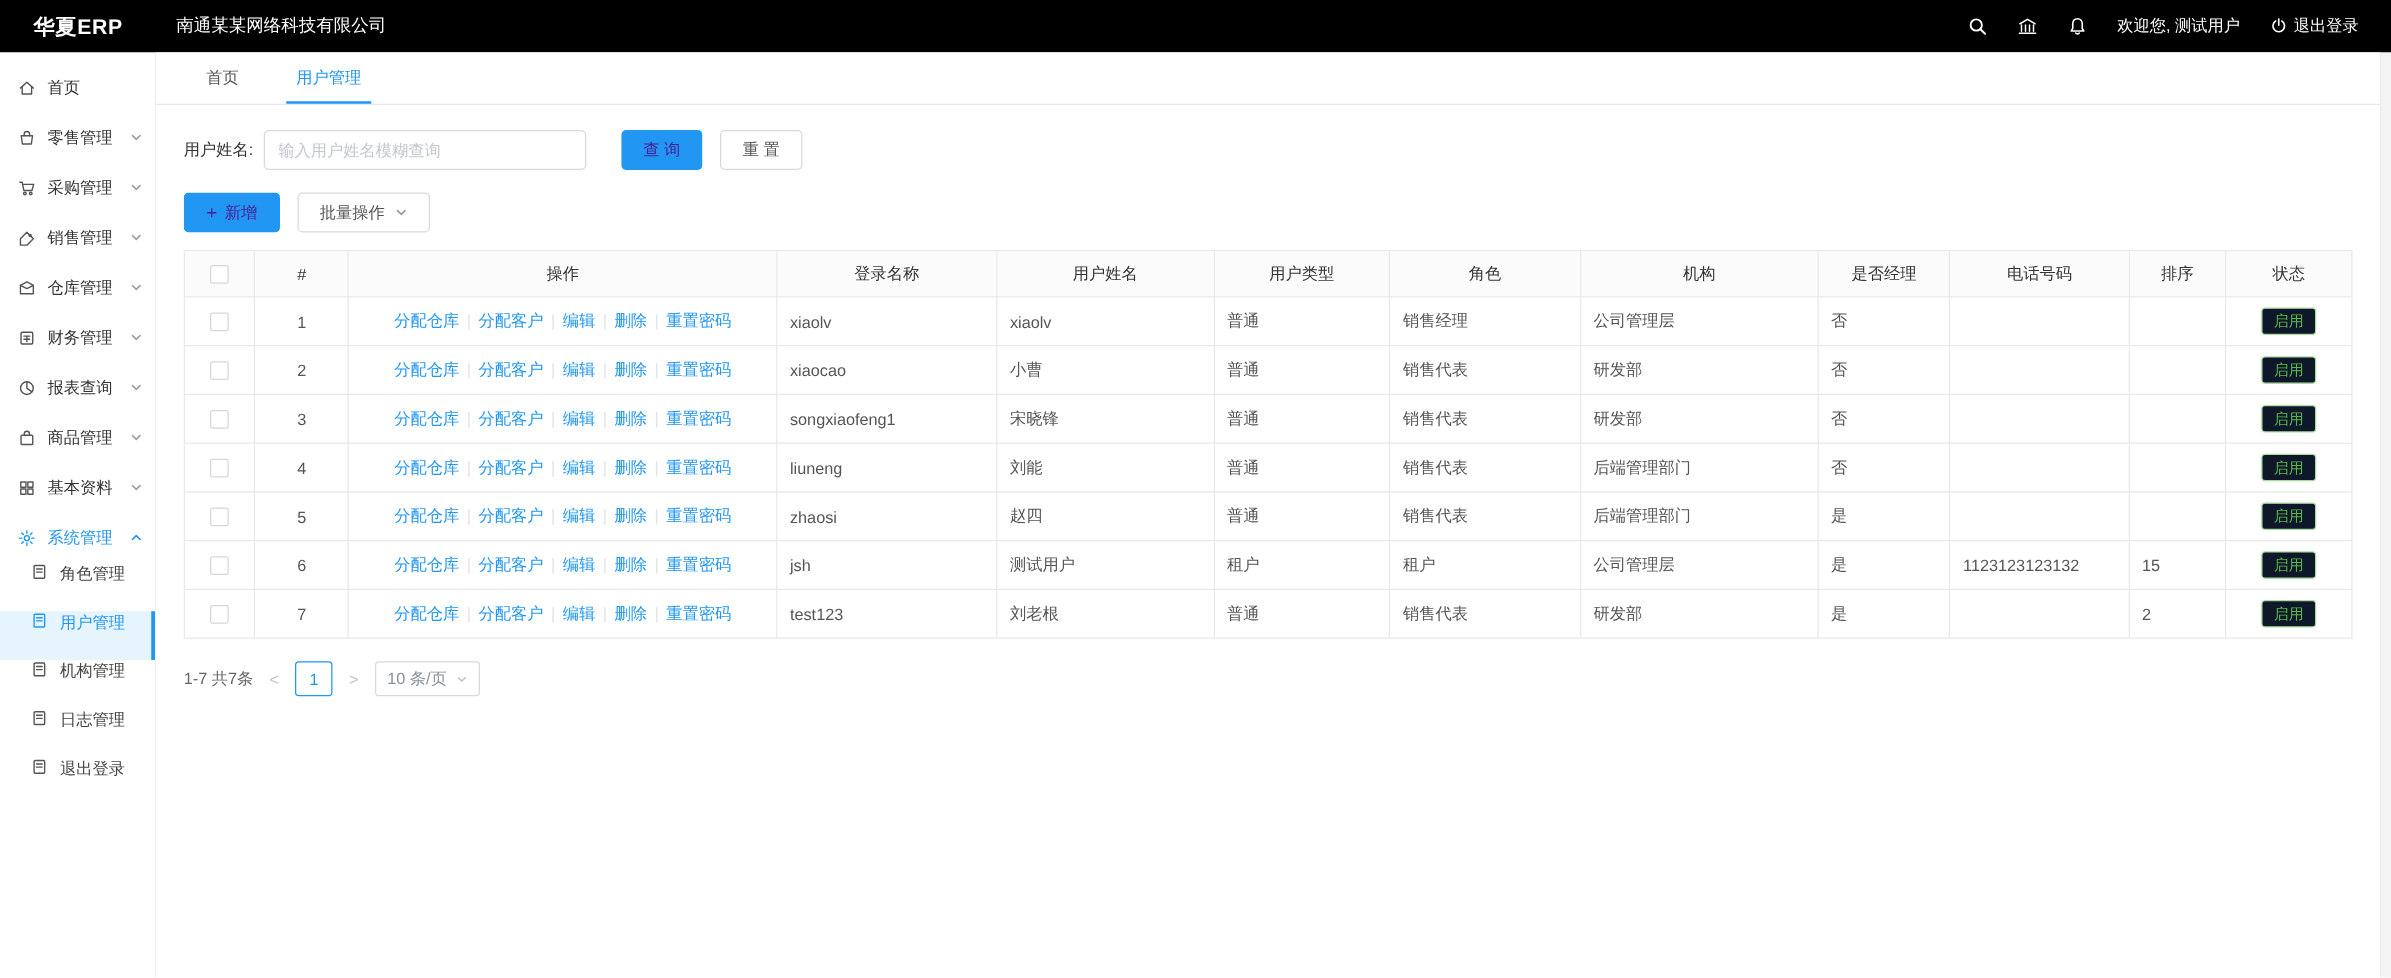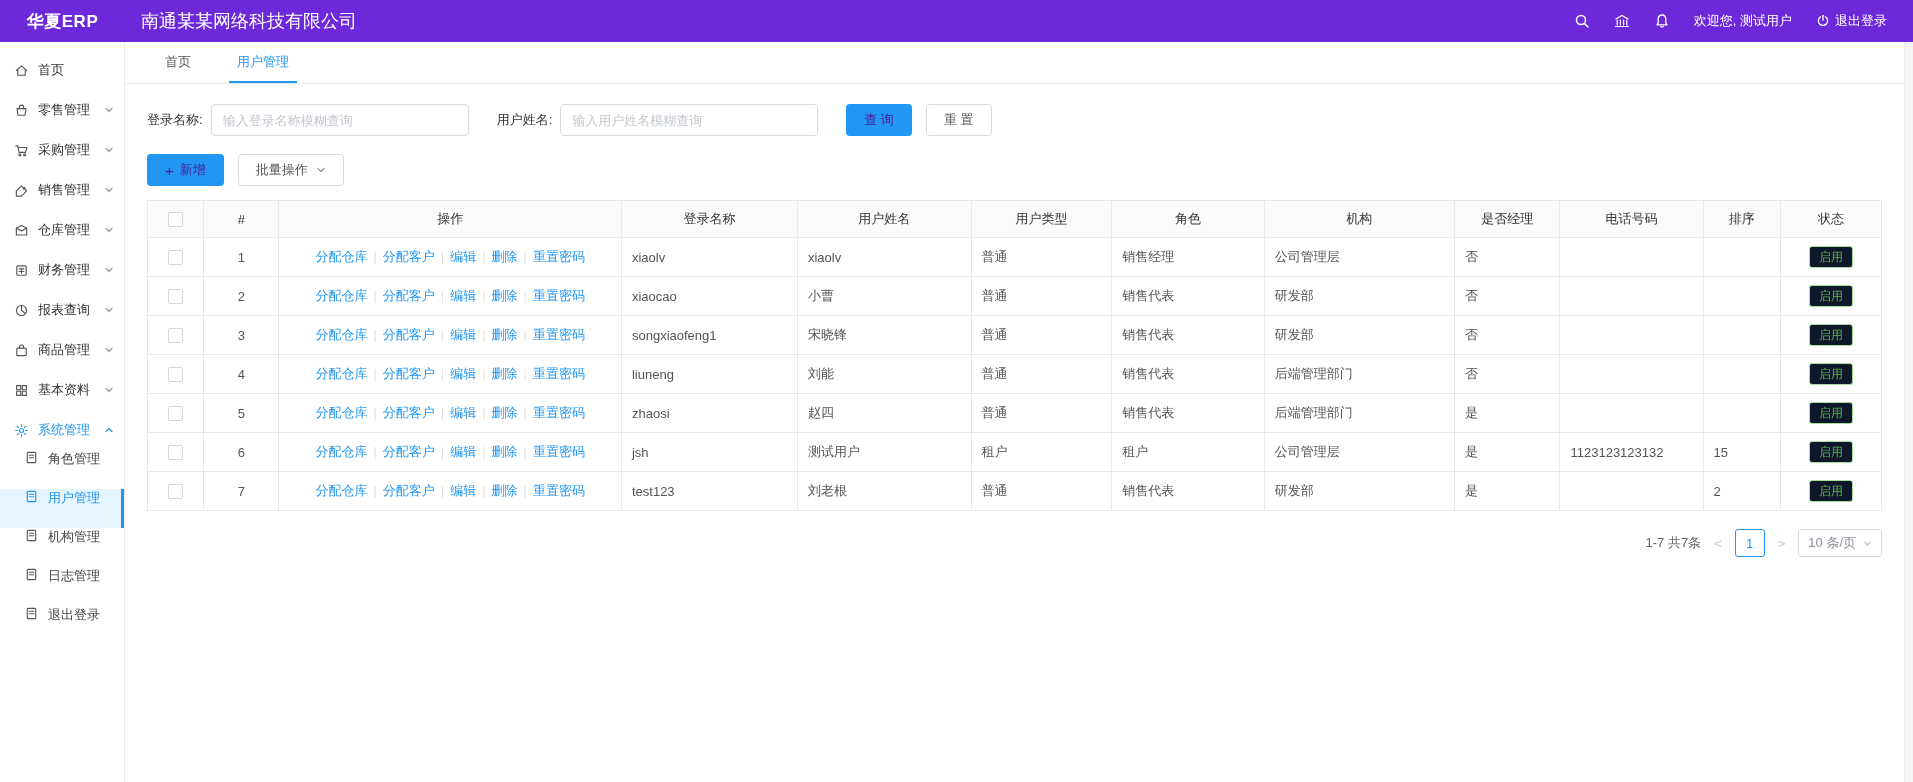--- a/index.html
+++ b/index.html
@@ -1,21 +1,21 @@
 <!DOCTYPE html>
 <html><head>
 <meta charset="utf-8">
 <style>
   *{box-sizing:border-box;margin:0;padding:0}
   html,body{width:1913px;height:782px;overflow:hidden}
   body{font-family:"Liberation Sans","DejaVu Sans",sans-serif;font-size:13px;color:#333;background:#fff}
   
-  .topbar{height:42px;background:#6d28d9;display:flex;align-items:center;color:#fff}
+  .topbar{height:42px;background:#000000;display:flex;align-items:center;color:#fff}
   .logo{width:125px;text-align:center;font-size:17px;font-weight:bold;letter-spacing:.5px;cursor:pointer}
-  .company{font-size:18px;margin-left:16px}
+  .company{font-size:14px;margin-left:16px}
   .topbar-right{margin-left:auto;display:flex;align-items:center;gap:24px;padding-right:26px;font-size:13px}
   .tb-icon{display:flex;align-items:center;cursor:pointer}
   .logout{display:flex;align-items:center;gap:5px;cursor:pointer}
   
   .app{display:flex;height:740px}
   .sidebar{width:125px;border-right:1px solid #ededed;background:#fff;padding-top:8px;flex-shrink:0}
   .main{flex:1;display:flex;flex-direction:column;background:#fff;min-width:0}
   .scroll-track{width:9px;background:#f4f4f4;flex-shrink:0;border-left:1px solid #ececec}
   
   .side-item{height:40px;display:flex;align-items:center;padding:0 10px 0 14px;cursor:pointer;color:#333}
@@ -54,21 +54,21 @@
   th,td{border:1px solid #e9e9e9;font-size:13px;padding:0 10px;font-weight:normal;overflow:hidden;white-space:nowrap}
   thead th{background:#fbfbfb;color:#333;text-align:center;height:37px}
   tbody td{height:39px;color:#555;background:#fff}
   .c-center{text-align:center}
   .ops{white-space:nowrap}
   .op-link{color:#2196f3;cursor:pointer;text-decoration:none}
   .op-sep{color:#e2e2e2;margin:0 6px}
   .checkbox{display:inline-block;width:15px;height:15px;border:1px solid #d4d7dc;border-radius:2px;background:#fff;vertical-align:middle;cursor:pointer}
   .badge{display:inline-block;border:1px solid #a9dd9d;background:#0f172a;color:#58b847;font-size:12px;padding:2px 9px;border-radius:3px;line-height:1.4}
   
-  .pagination{display:flex;justify-content:flex-end;align-items:center;gap:10px;margin-top:18px;color:#666}
+  .pagination{display:flex;justify-content:flex-start;align-items:center;gap:10px;margin-top:18px;color:#666}
   .page-arrow{color:#c0c4cc;font-size:13px;cursor:pointer;padding:0 3px;user-select:none}
   .page-num{min-width:30px;height:28px;border:1px solid #2196f3;border-radius:3px;display:flex;align-items:center;justify-content:center;color:#2196f3;cursor:pointer;background:#fff}
   .page-size{height:28px;border:1px solid #d9d9d9;border-radius:3px;display:flex;align-items:center;gap:7px;padding:0 9px;color:#8a8f99;cursor:pointer;background:#fff}
   .page-size .bchev{display:flex;color:#b9bec7}
 </style>
 </head>
 <body>
 
 <div class="topbar">
   <div class="logo">华夏ERP</div>
@@ -303,24 +303,20 @@
         </div>
       <div class="tab active">
           <span>用户管理</span>
         </div>
     </div>
 
     <div class="content">
 
       <div class="filter-row">
         <div class="f-group">
-          <span class="f-label">登录名称:</span>
-          <input class="f-input" type="text" placeholder="输入登录名称模糊查询" style="">
-        </div>
-        <div class="f-group">
           <span class="f-label">用户姓名:</span>
           <input class="f-input" type="text" placeholder="输入用户姓名模糊查询" style="">
         </div>
         <button class="btn btn-primary">
           <span>查 询</span>
         </button>
         <button class="btn btn-default">
           <span>重 置</span>
         </button>
       </div>

